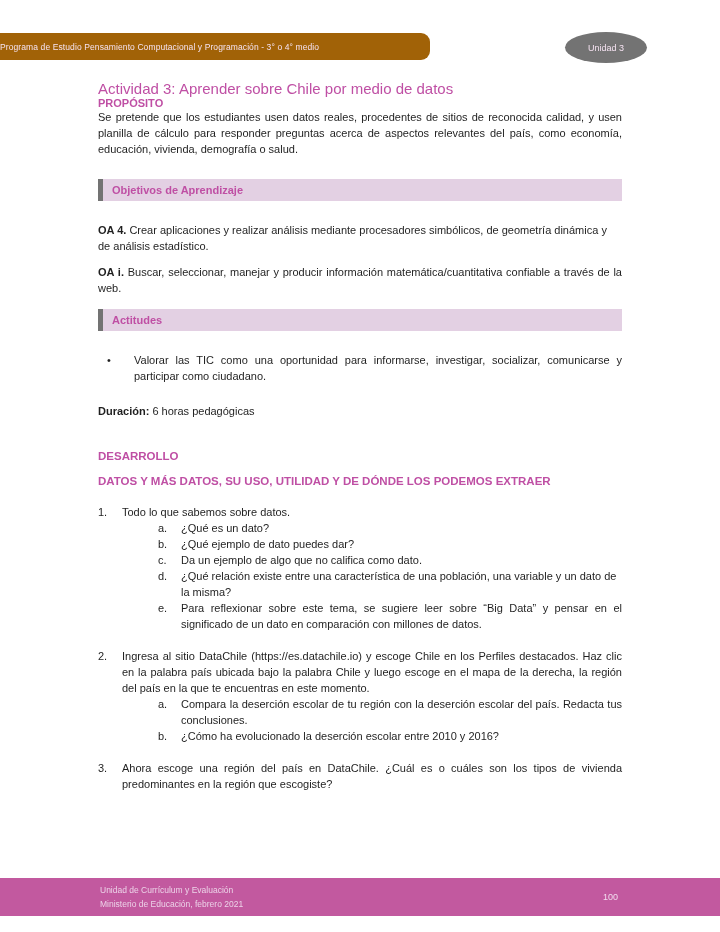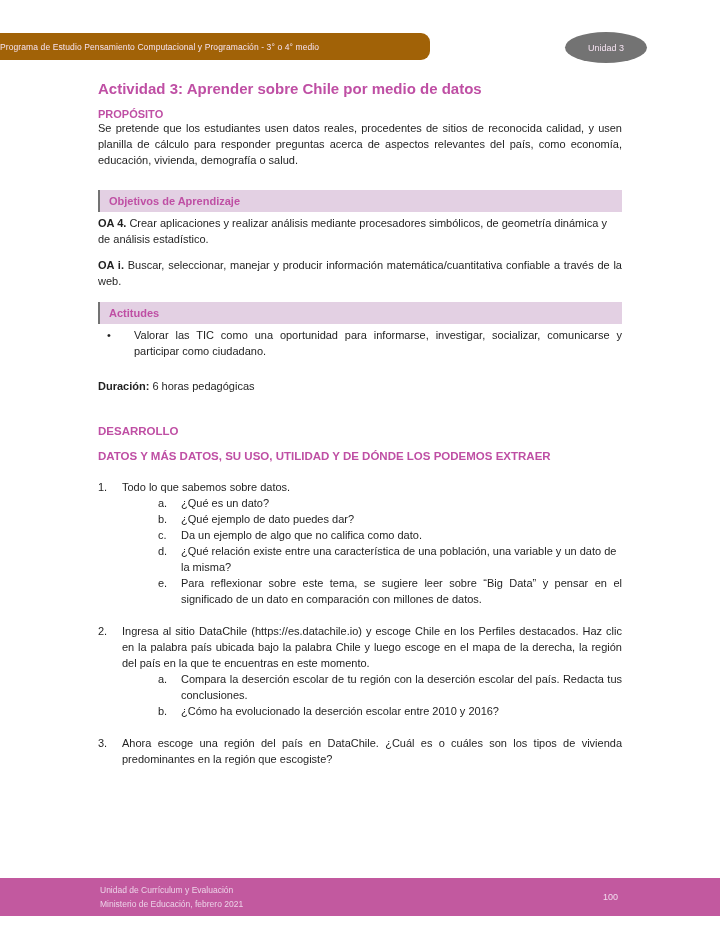--- a/index.html
+++ b/index.html
@@ -41,46 +41,45 @@
   }
 
   
   .content {
     position: absolute;
     left: 98px; top: 80px;
     width: 524px;
   }
   .activity-title {
     font-size: 15px;
-    font-weight: bold;
-    color: #bf4fa4;
-    margin-bottom: 11px;
+    font-weight: normal;
+    color: #bf4fa4;
   }
   .mini-heading {
     font-size: 11px;
     font-weight: bold;
     color: #bf4fa4;
   }
   p.body-text {
     font-size: 11px;
     line-height: 16px;
     text-align: justify;
   }
   .intro { margin-bottom: 22px; }
 
   .section-bar {
     height: 22px;
     background: #e3d0e3;
-    border-left: 2px solid #737373;
+    border-left: 5px solid #737373;
     display: flex; align-items: center;
     padding-left: 9px;
     font-size: 11px;
     font-weight: bold;
     color: #bf4fa4;
-    margin-bottom: 3px;
+    margin-bottom: 21px;
   }
   .oa-para { font-size: 11px; line-height: 16px; margin-bottom: 10px; }
   .oa-para.justified { text-align: justify; }
   .oa-para:last-of-type { margin-bottom: 0; }
   .oa-block { margin-bottom: 13px; }
   .bold { font-weight: bold; }
 
   .bullet-row {
     display: flex;
     margin: 3px 0 19px 0;

